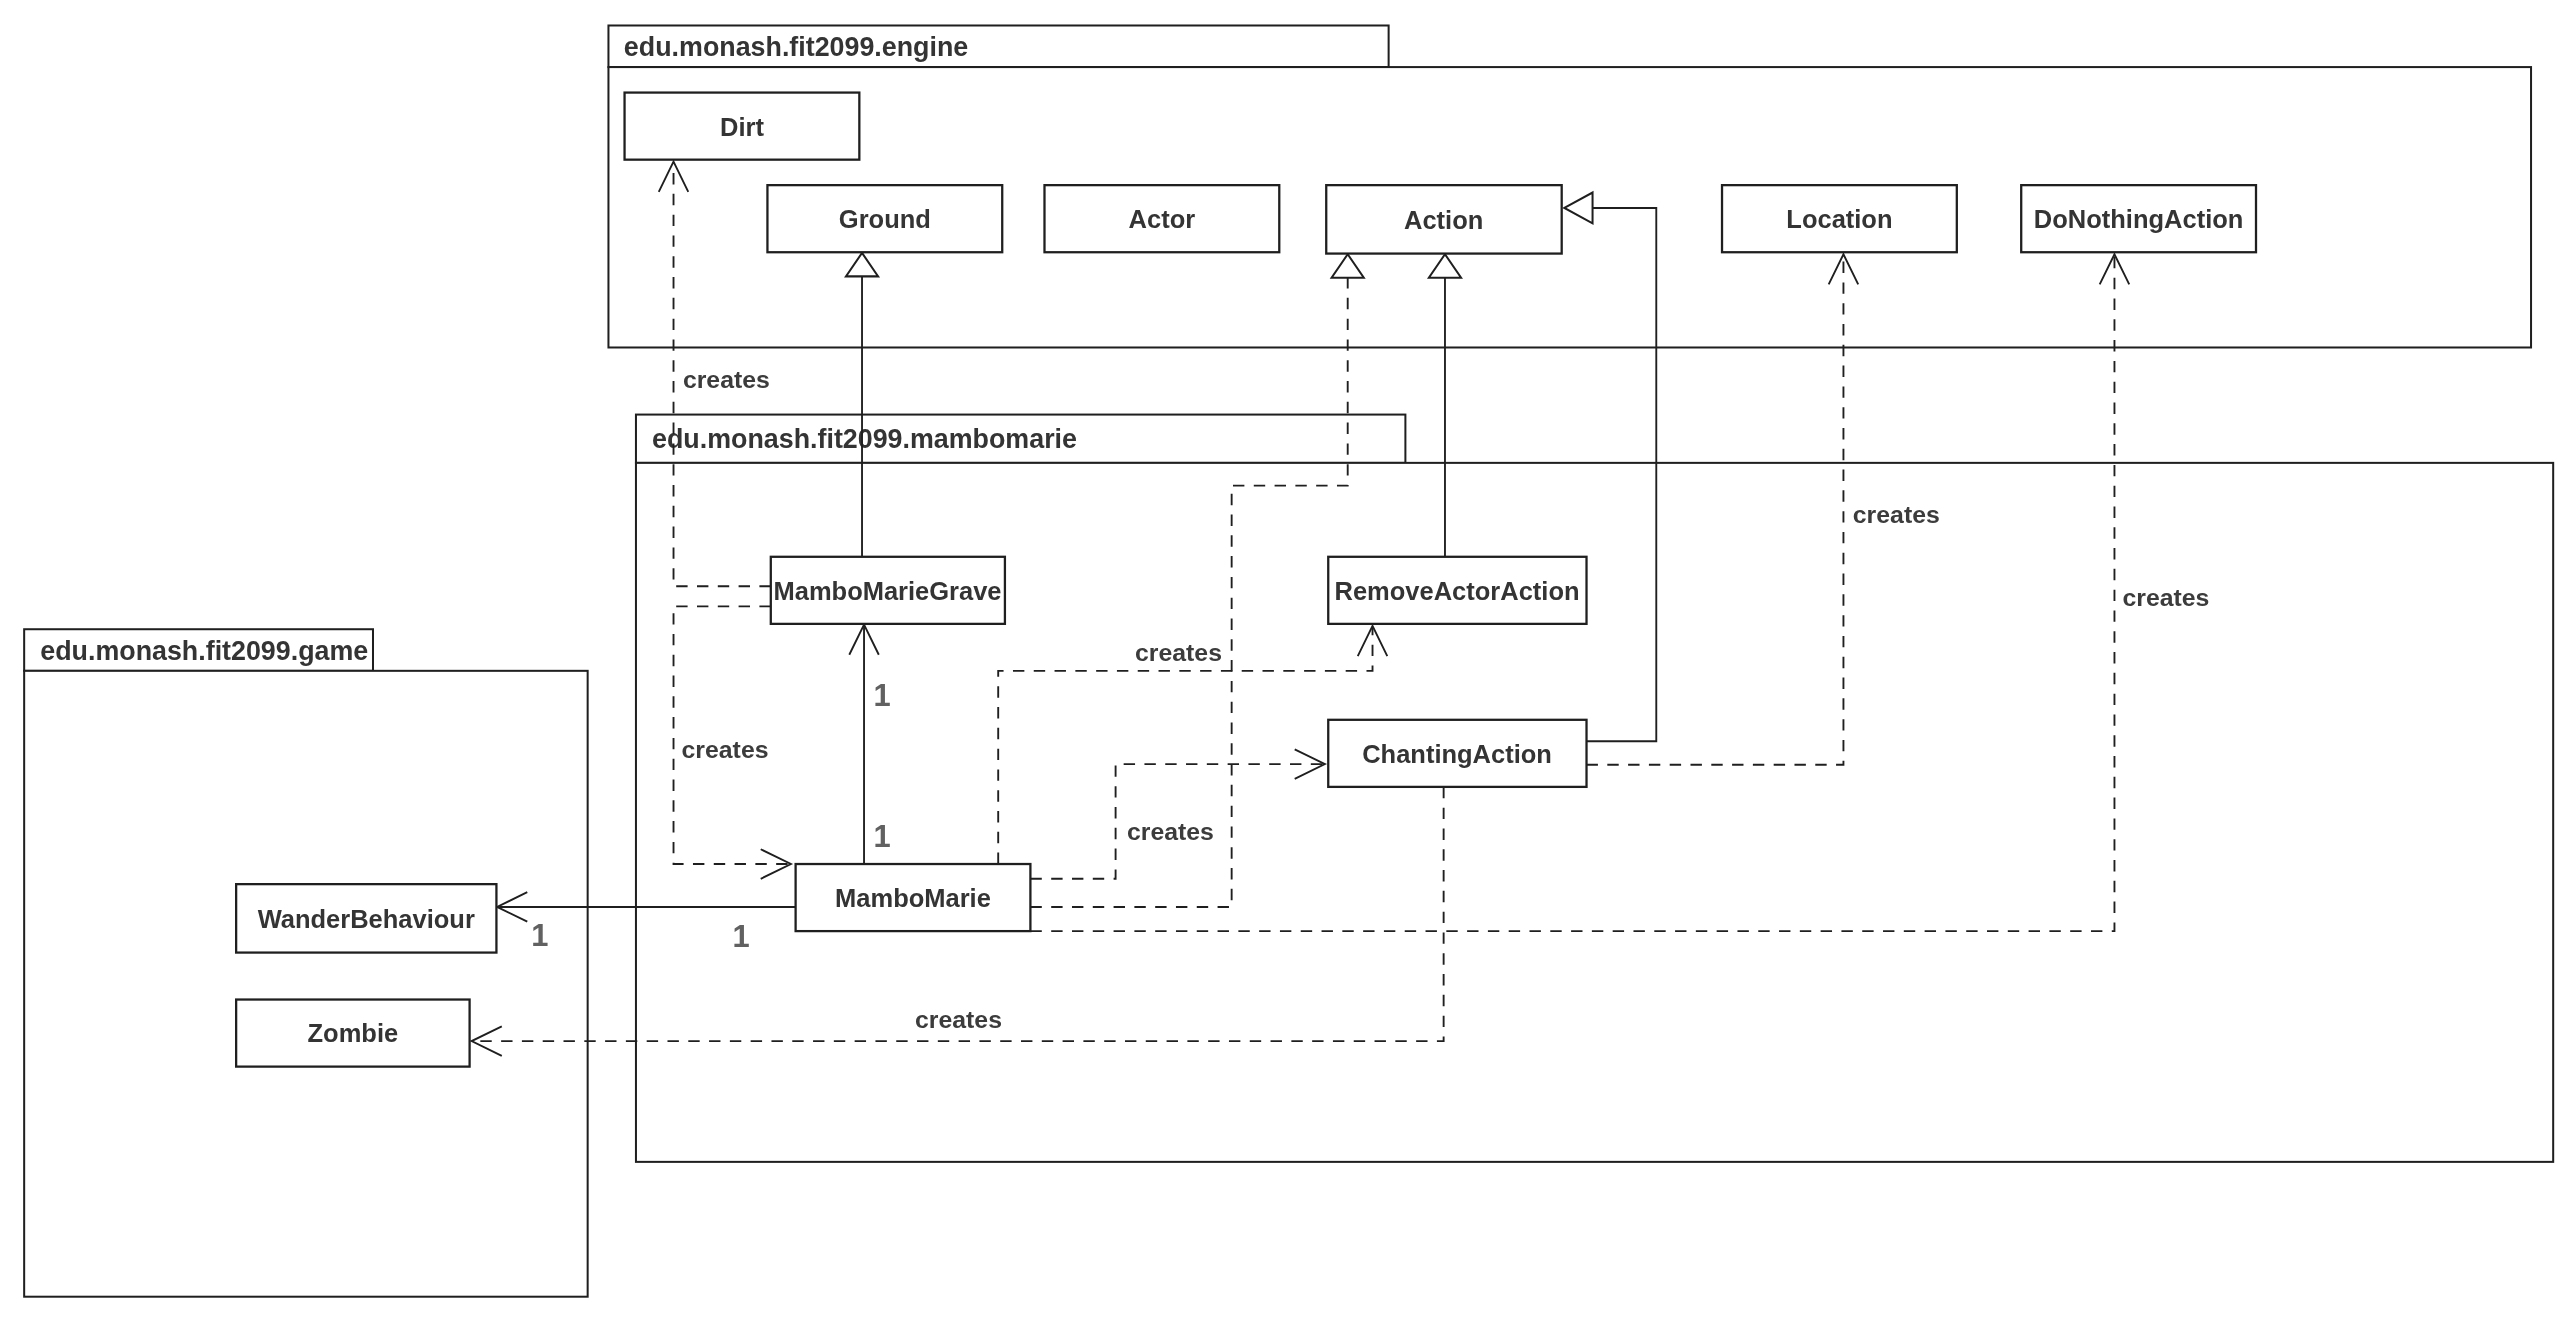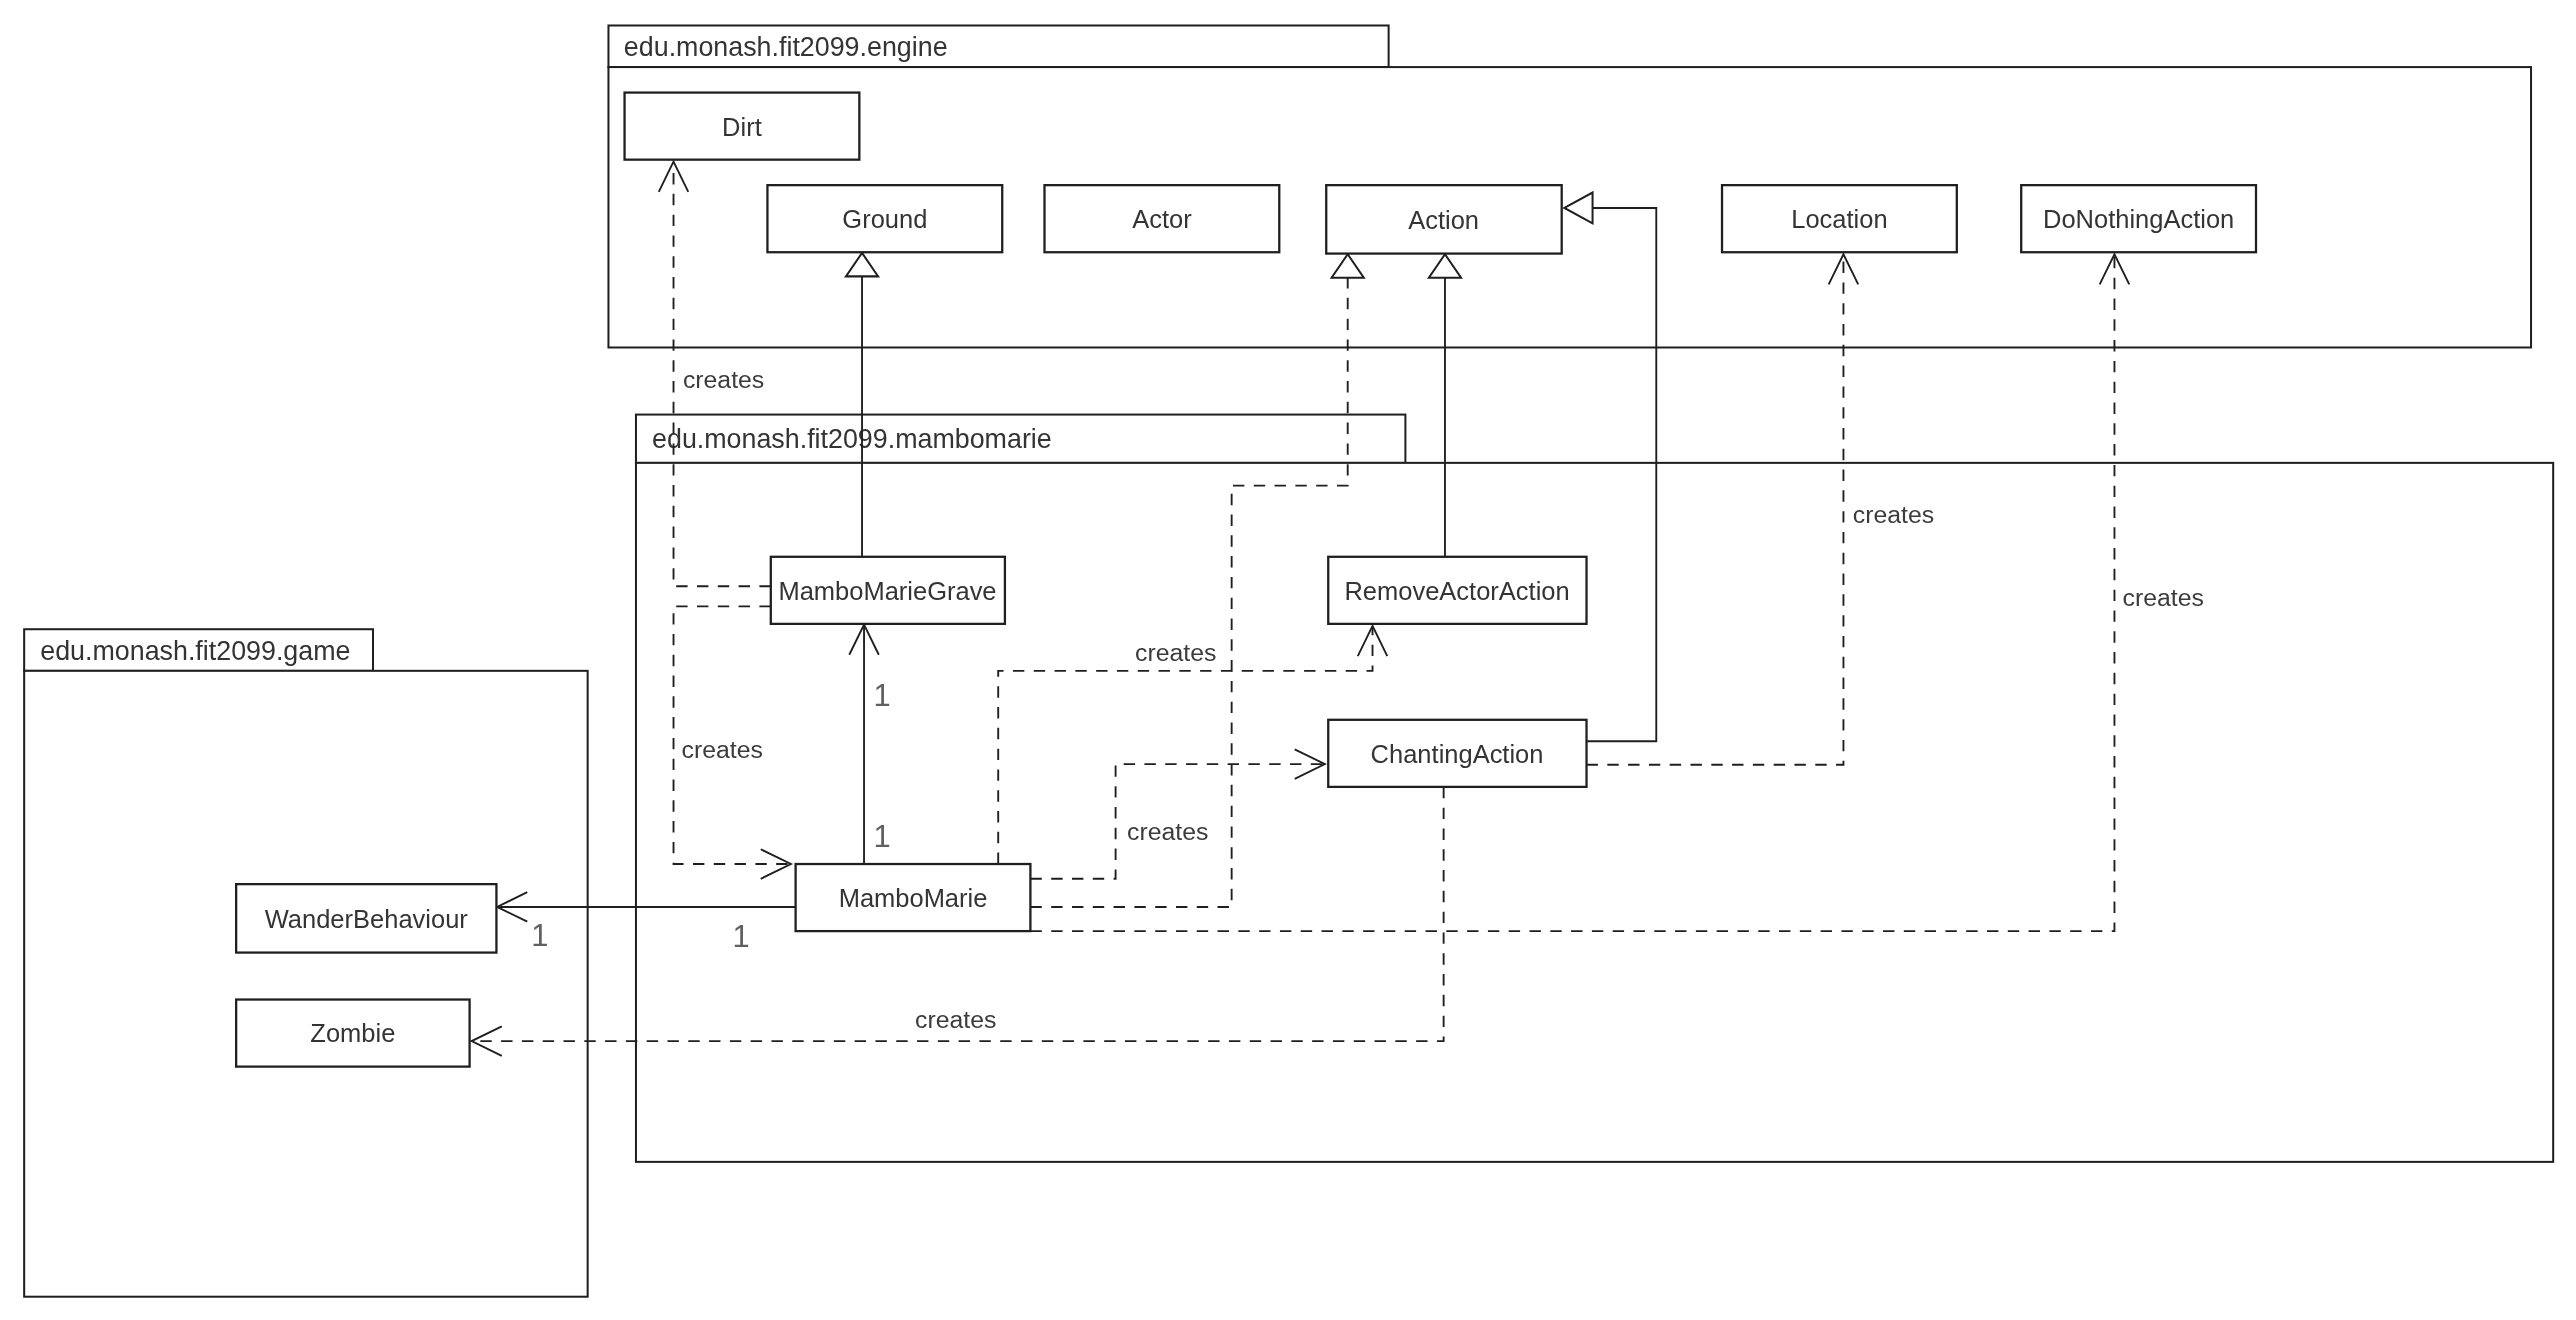--- a/index.html
+++ b/index.html
@@ -1,16 +1,16 @@
 <!DOCTYPE html>
 <html style="font-size:10.7px"><head>
 <meta charset="utf-8">
 <style>
   html,body{margin:0;padding:0;background:#ffffff;}
-  .diagram-wrap{width:100%;background:#8b5cf6;}
+  .diagram-wrap{width:100%;background:#8b5cf6;font-weight:bold;}
   svg{display:block;width:100%;height:auto;background:#ffffff;}
   .pkg-rect{fill:#ffffff;stroke:#1f1f1f;stroke-width:3;}
   .cls-rect{fill:#ffffff;stroke:#1f1f1f;stroke-width:3.4;}
   .cls-label{font-family:"Liberation Sans",sans-serif;font-size:38px;fill:#343434;}
   .pkg-label{font-family:"Liberation Sans",sans-serif;font-size:40px;fill:#343434;}
   .edge-label{font-family:"Liberation Sans",sans-serif;font-size:37px;fill:#3c3c3c;}
   .mult-label{font-family:"Liberation Sans",sans-serif;font-size:46px;fill:#616161;}
   .solid-edge{fill:none;stroke:#1f1f1f;stroke-width:2.8;}
   .dashed-edge{fill:none;stroke:#1f1f1f;stroke-width:2.8;stroke-dasharray:17 14;}
   .tri-head{fill:#ffffff;stroke:#1f1f1f;stroke-width:3;}

